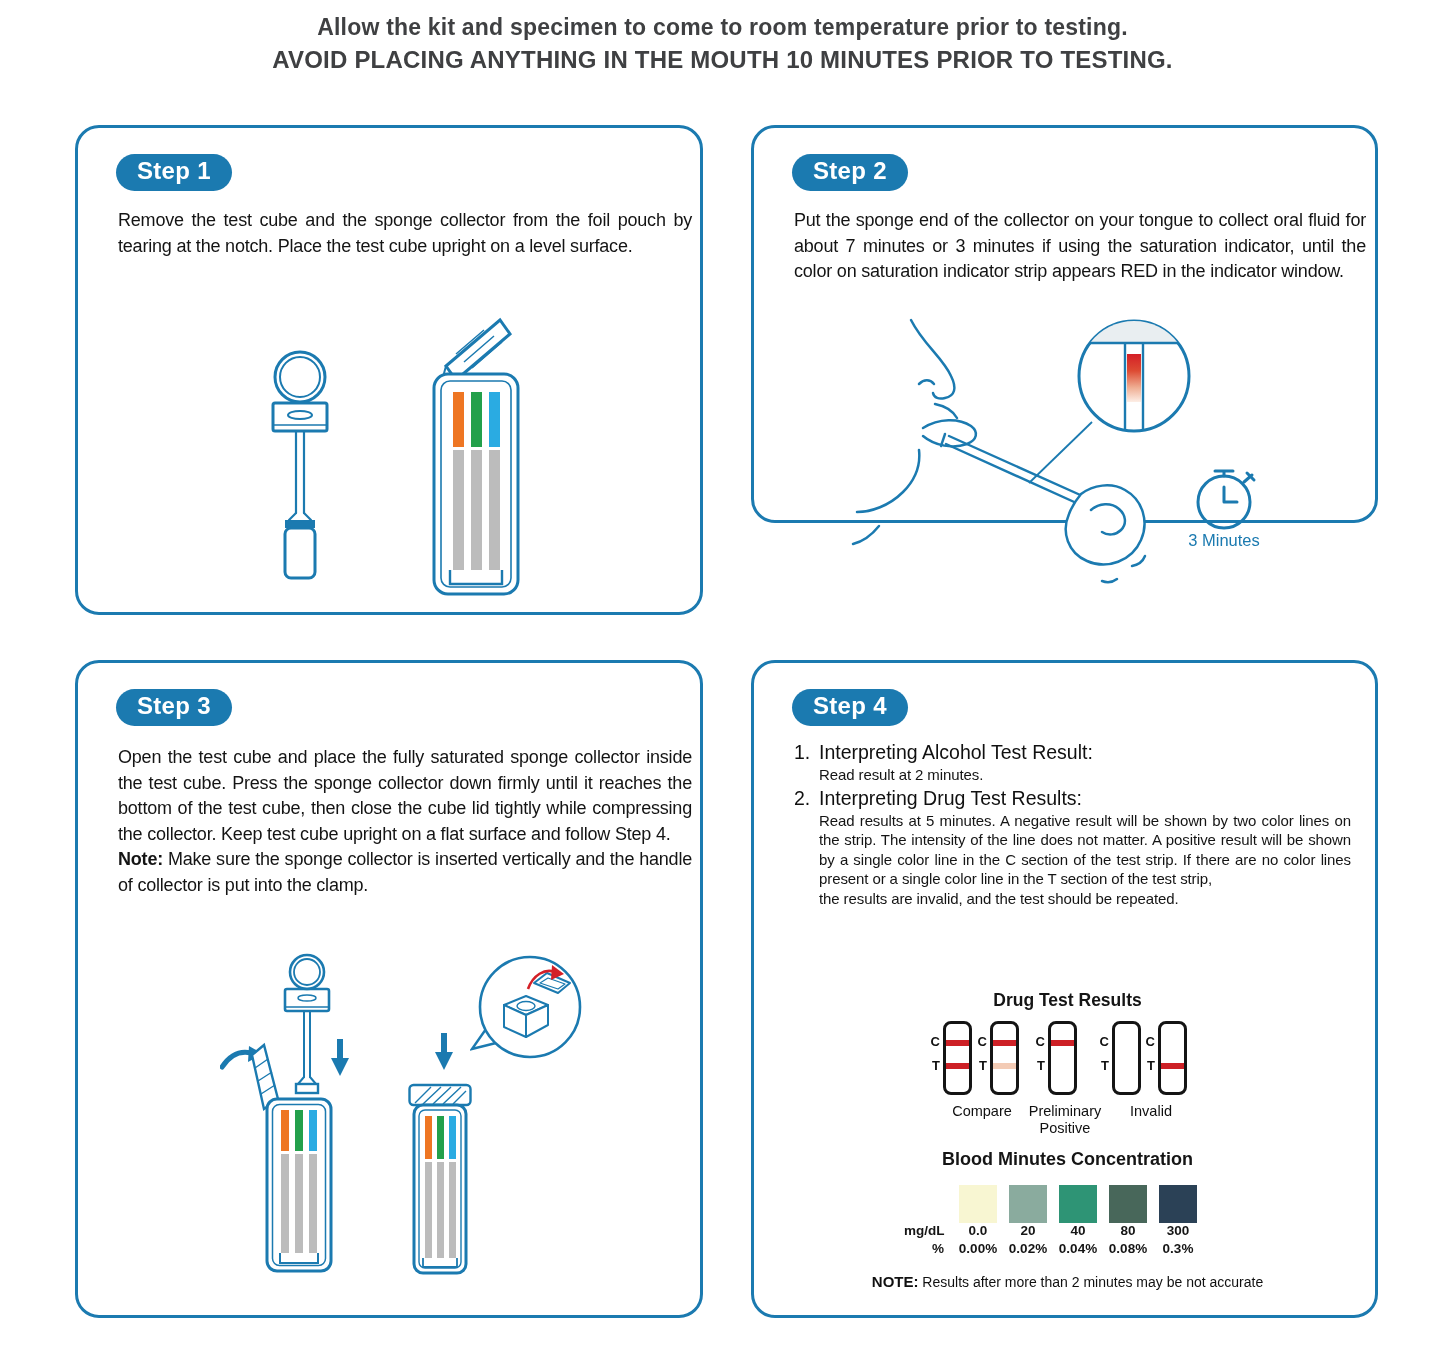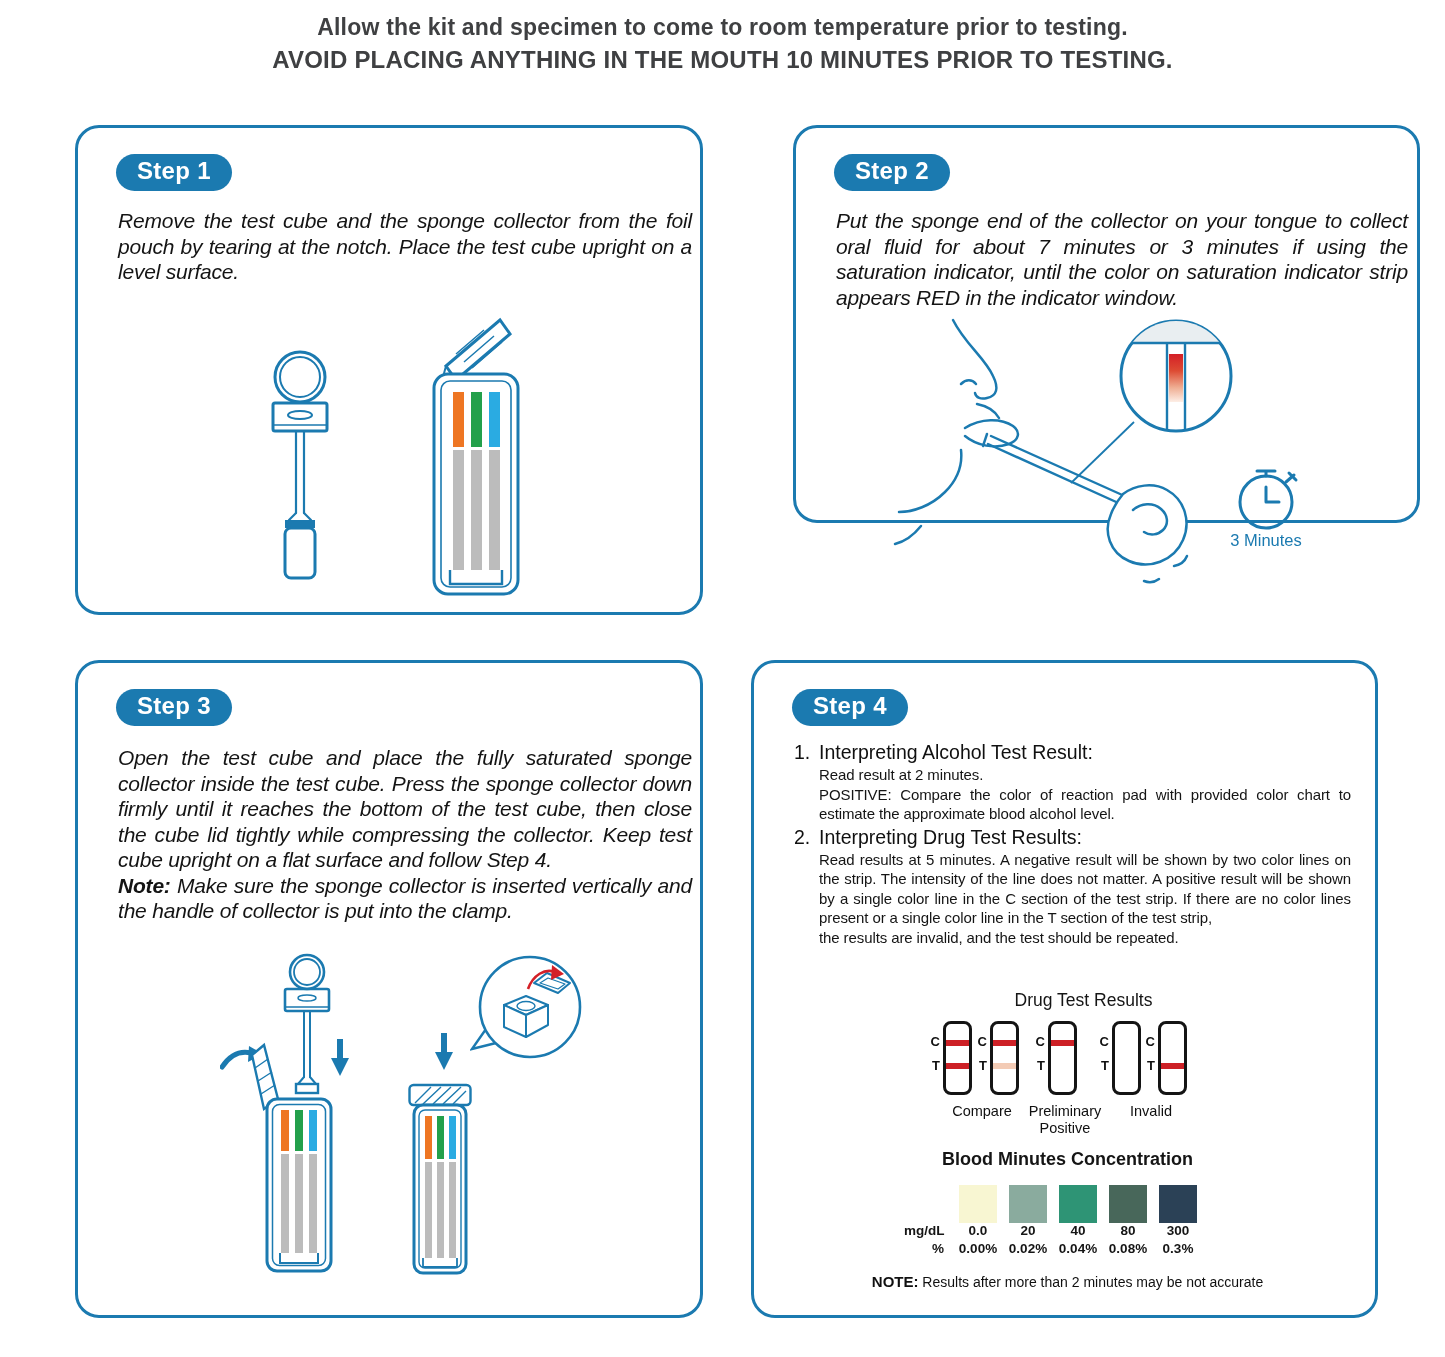--- a/index.html
+++ b/index.html
@@ -15,44 +15,44 @@
     color:var(--ink);
   }
   .abs{position:absolute;}
   
   .hdr{position:absolute;left:0;top:14px;width:1445px;text-align:center;color:#3f4042;}
   .hdr .l1{font-size:23px;font-weight:bold;letter-spacing:.2px;}
   .hdr .l2{font-size:24px;font-weight:bold;letter-spacing:.2px;margin-top:5px;}
   
   .panel{position:absolute;border:3px solid var(--blue);border-radius:24px;background:#fff;}
   .p1{left:75px;top:125px;width:628px;height:490px;}
-  .p2{left:793px;top:125px;width:627px;height:398px;}
+  .p2{left:751px;top:125px;width:627px;height:398px;}
   .p3{left:75px;top:660px;width:628px;height:658px;}
   .p4{left:751px;top:660px;width:627px;height:658px;}
   .badge{
     position:absolute;left:38px;top:26px;
     background:var(--blue);color:#fff;font-weight:bold;font-size:24px;
     padding:3px 21px 6px 21px;border-radius:22px;letter-spacing:.3px;
   }
   .body-text{
-    position:absolute;font-size:21px;line-height:25.5px;letter-spacing:-.2px;
-    text-align:justify;color:#141414;font-style:italic;
+    position:absolute;font-size:18px;line-height:25.5px;letter-spacing:-.2px;
+    text-align:justify;color:#141414;
   }
   .p1 .body-text{left:40px;top:80px;width:574px;}
   .p2 .body-text{left:40px;top:80px;width:572px;}
   .p3 .body-text{left:40px;top:82px;width:574px;}
   .bold{font-weight:bold;}
   
   .s4text{position:absolute;left:40px;top:76px;width:562px;}
   .s4head{display:flex;font-size:19.5px;line-height:25px;margin-top:1px;color:#101010;}
   .s4head .num{width:25px;flex:none;}
   .s4sub{margin-left:25px;width:532px;font-size:15px;line-height:19.5px;text-align:justify;letter-spacing:-.1px;color:#141414;}
   .s4sub div{margin:0;}
   
-  .dr-title{position:absolute;left:0;top:327px;width:627px;text-align:center;font-size:17.5px;font-weight:400;margin-left:16px;}
+  .dr-title{position:absolute;left:0;top:327px;width:627px;text-align:center;font-size:17.5px;font-weight:700;}
   #strips-row{position:absolute;left:0;top:358px;width:627px;height:80px;}
   .strip-unit{position:absolute;top:0;width:46px;height:80px;}
   .ct-c,.ct-t{position:absolute;left:0;width:12px;text-align:right;font-size:13px;font-weight:bold;color:#101010;}
   .ct-c{top:13px;} .ct-t{top:37px;}
   .strip-box{position:absolute;left:15px;top:0;width:29px;height:74px;border:3px solid #141414;border-radius:8px;background:#fff;}
   .strip-line{position:absolute;left:0;right:0;height:6px;}
   .line-c{top:16px;} .line-t{top:39px;}
   #result-labels{position:absolute;left:0;top:440px;width:627px;height:40px;}
   .res-label{position:absolute;transform:translateX(-50%);width:104px;text-align:center;font-size:14.5px;line-height:16.5px;color:#101010;}
   
@@ -262,21 +262,20 @@
 <section class="panel p4">
   <div class="badge">Step 4</div>
 
   <div class="s4text">
     <div class="s4head">
       <span class="num">1.</span>
       <span>Interpreting Alcohol Test Result:</span>
     </div>
     <div class="s4sub">
       <div>Read result at 2 minutes.</div>
-      <div>POSITIVE: Compare the color of reaction pad with provided color chart to estimate the approximate blood alcohol level.</div>
     </div>
     <div class="s4head">
       <span class="num">2.</span>
       <span>Interpreting Drug Test Results:</span>
     </div>
     <div class="s4sub">
       <div>Read results at 5 minutes. A negative result will be shown by two color lines on the strip. The intensity of the line does not matter. A positive result will be shown by a single color line in the C section of the test strip. If there are no color lines present or a single color line in the T section of the test strip,</div>
       <div>the results are invalid, and the test should be repeated.</div>
     </div>
   </div>

